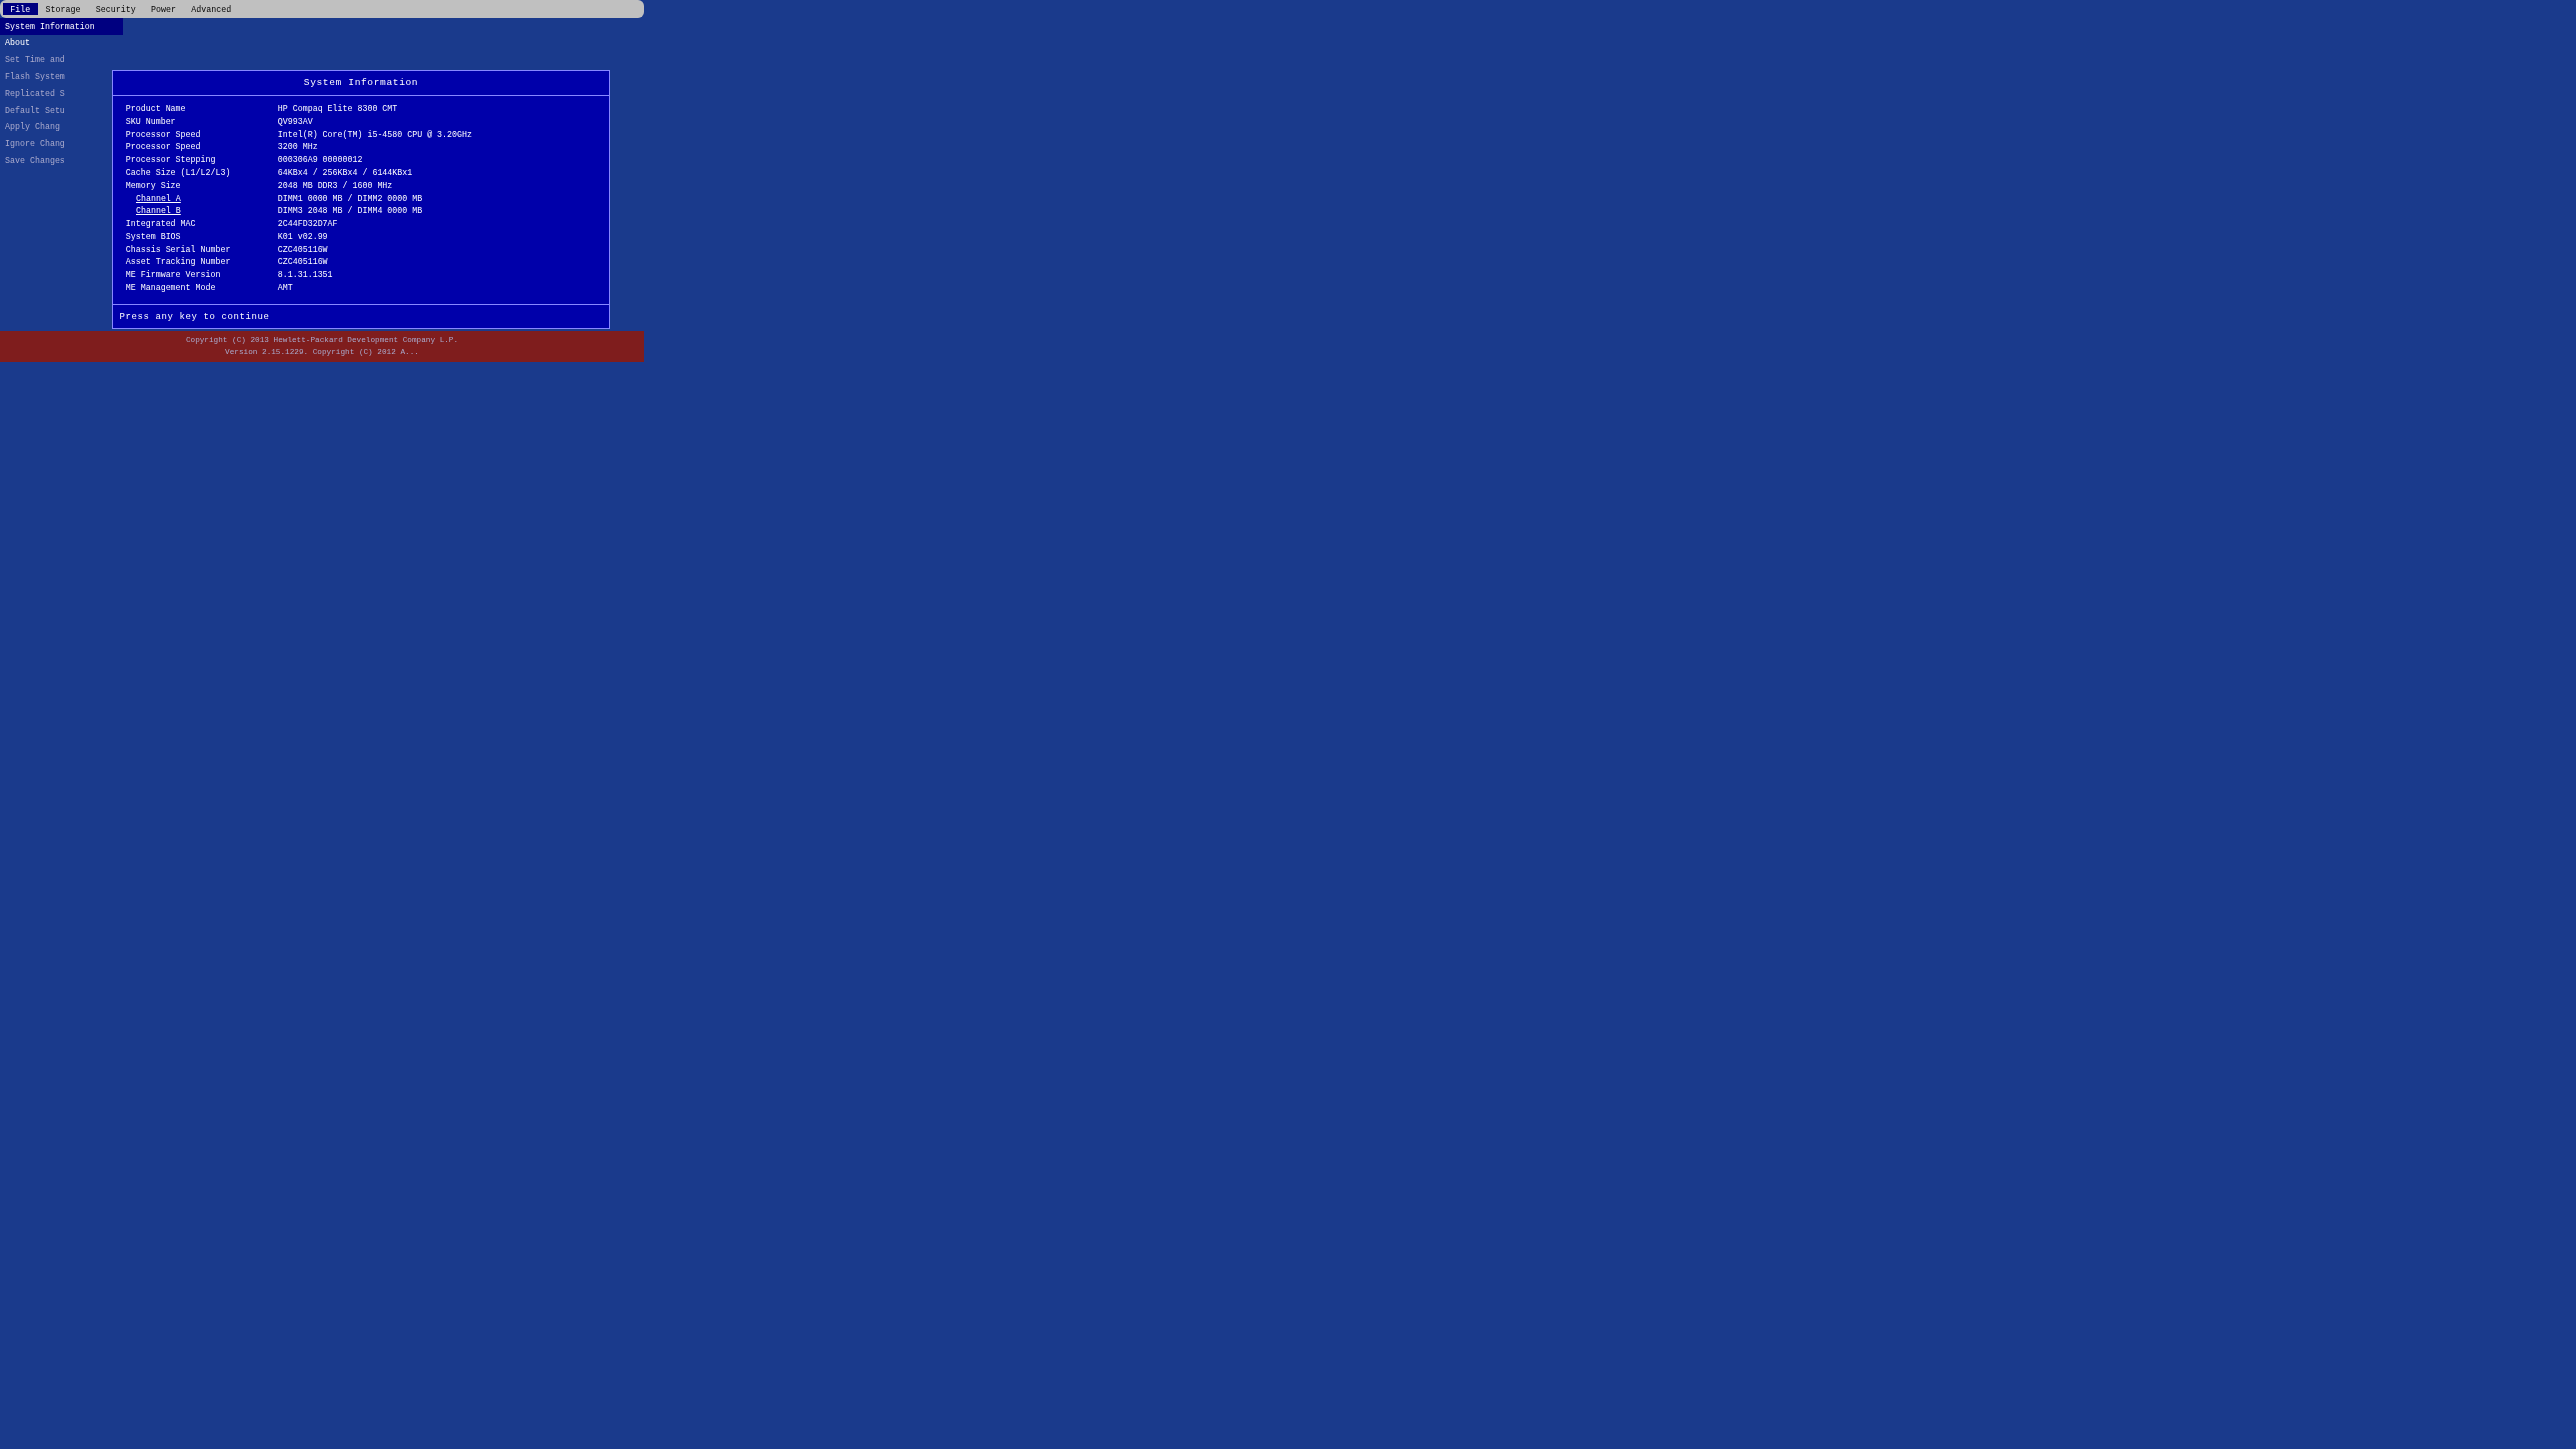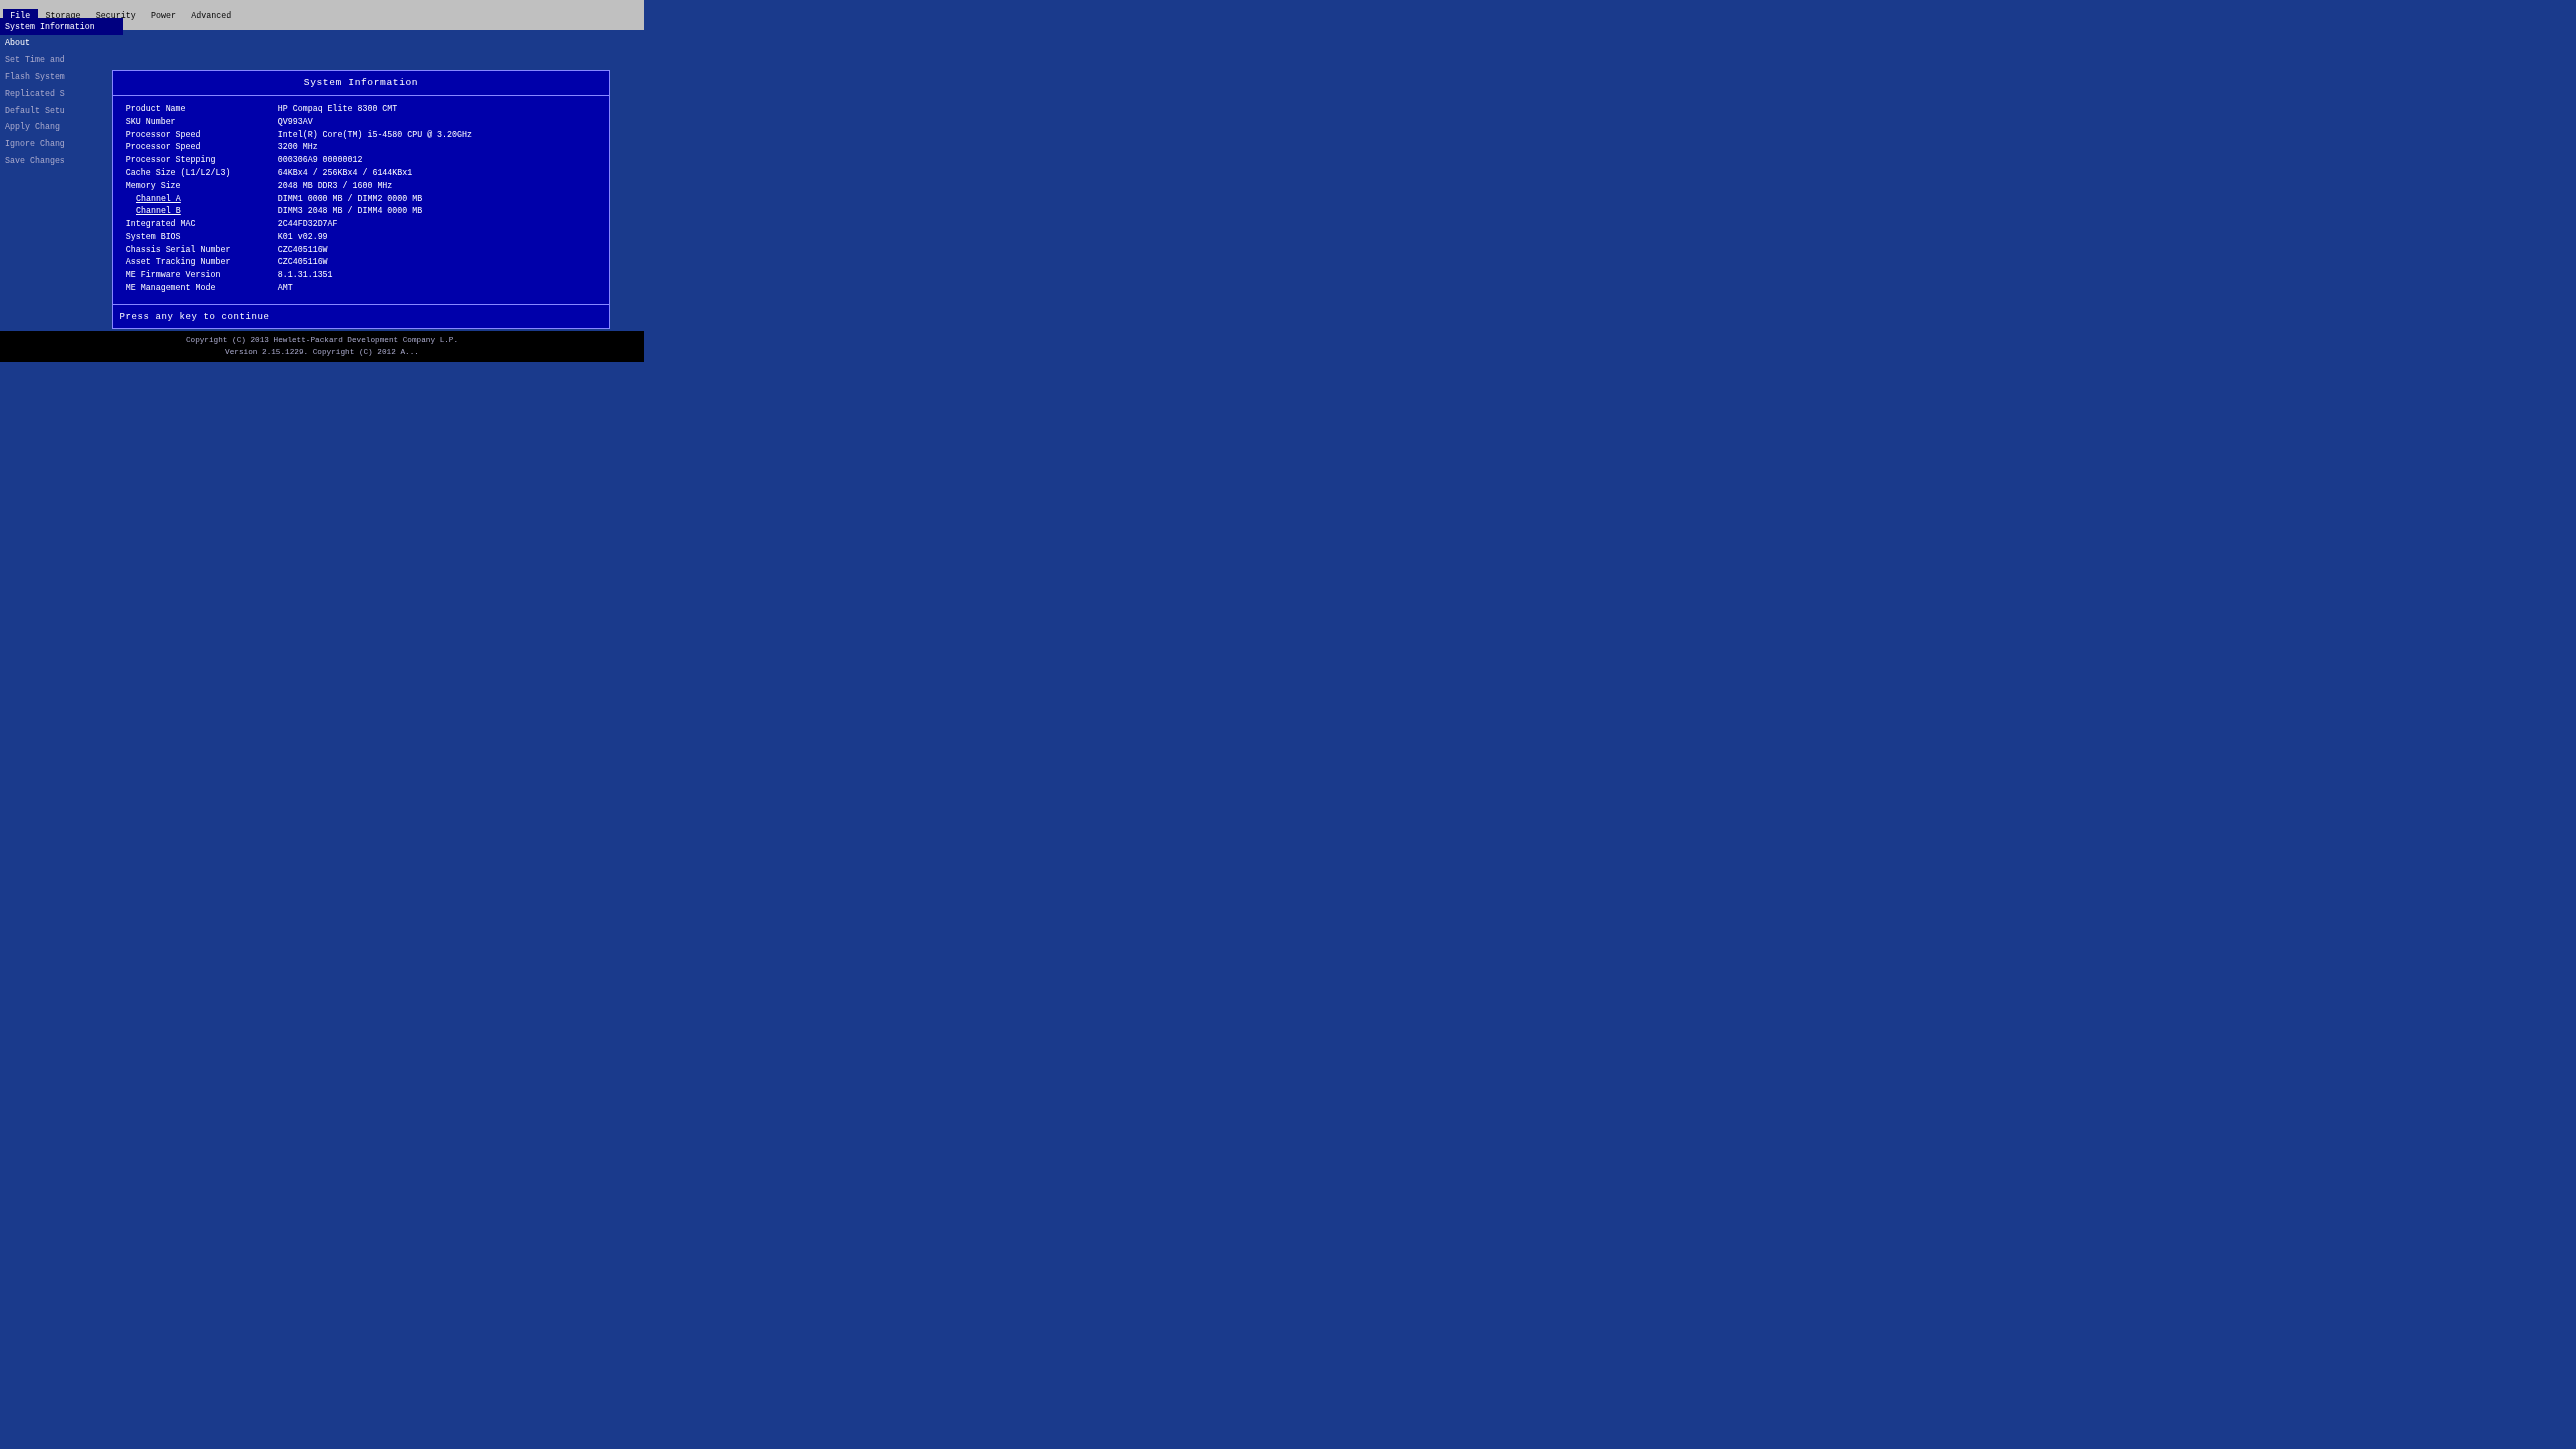--- a/index.html
+++ b/index.html
@@ -15,23 +15,24 @@
       font-family: 'Courier New', Courier, monospace;
       overflow: hidden;
       position: relative;
     }
 
     
     .top-menu {
       background: #c0c0c0;
       display: flex;
       align-items: center;
-      height: 30px;
+      height: 18px;
       padding: 0 2.6px;
       gap: 0;
+      border-radius: 6px;
     }
 
     .menu-item {
       padding: 1.3px 7.7px;
       font-size: 8.3px;
       font-family: 'Courier New', Courier, monospace;
       color: #000;
       cursor: pointer;
     }
 
@@ -123,21 +124,21 @@
       margin-top: 4px;
       letter-spacing: 0.6px;
     }
 
     
     .bottom-bar {
       position: absolute;
       bottom: 0;
       left: 0;
       right: 0;
-      background: #000000;
+      background: #7f1d1d;
       padding: 3.8px 0;
       text-align: center;
     }
 
     .bottom-bar p {
       font-size: 7.7px;
       font-family: 'Courier New', Courier, monospace;
       color: #aaaacc;
       line-height: 1.5;
     }

